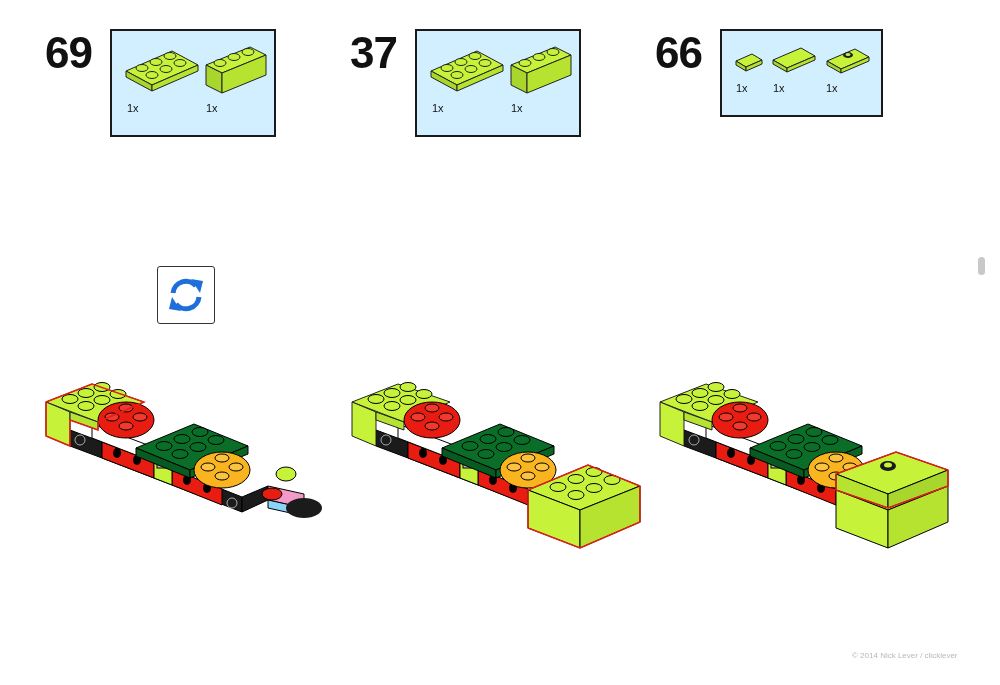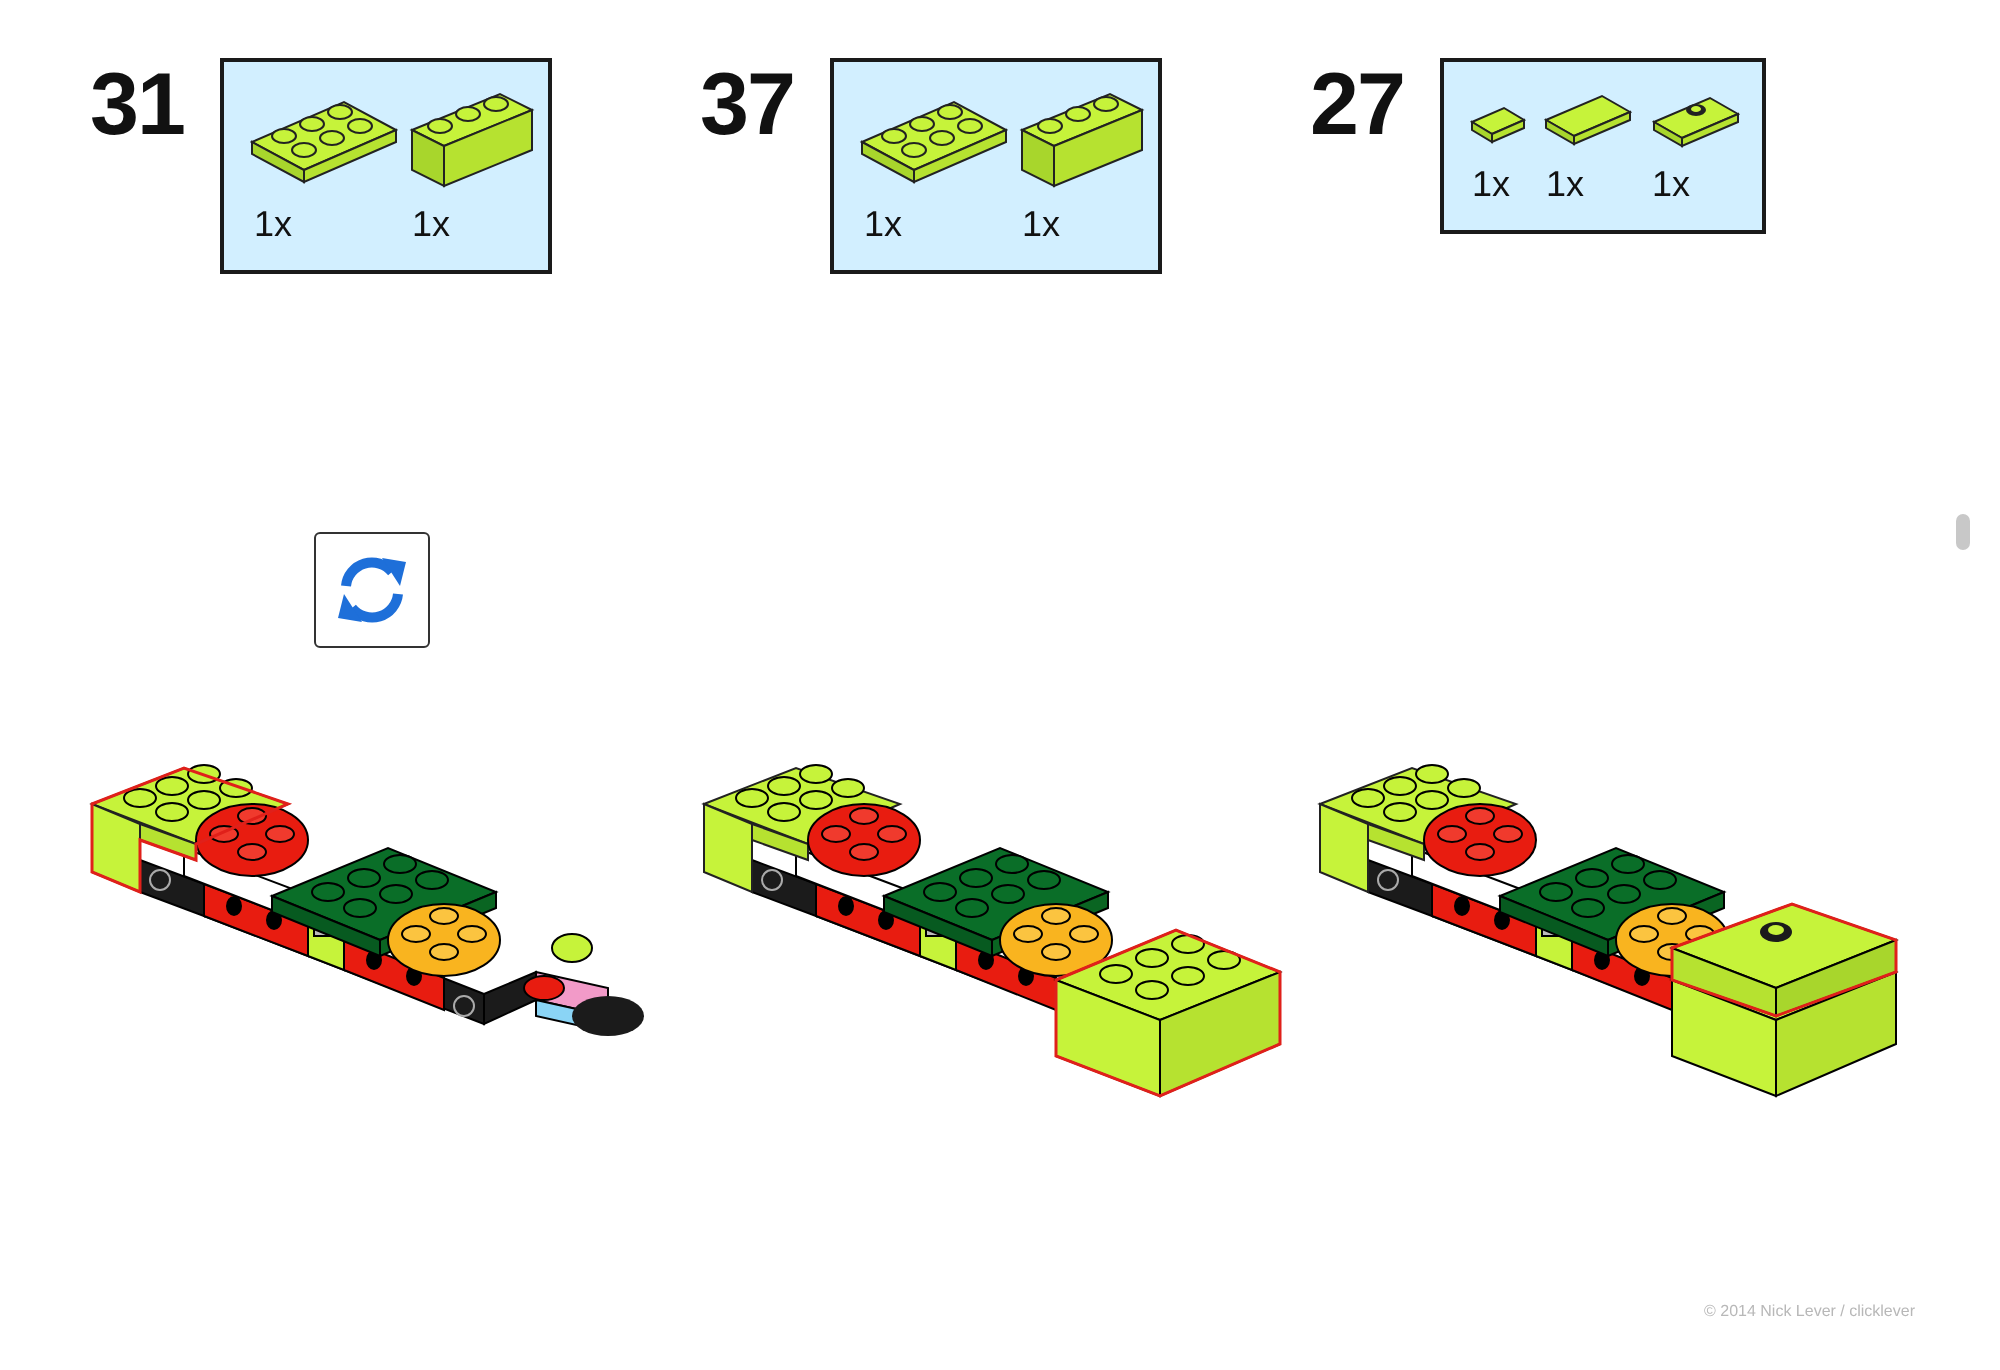--- a/index.html
+++ b/index.html
@@ -8,39 +8,39 @@
     font-family: "Liberation Sans", sans-serif;
   }
   .step-num {
     position: absolute; font-family: "Liberation Sans", sans-serif; font-weight: bold;
     font-size: 44px; color: #111; line-height: 1; letter-spacing: -1px;
   }
   .parts-box {
     position: absolute; background: #d2efff; border: 2px solid #1a1a1a; box-sizing: border-box;
   }
   .part { position: absolute; }
-  .qty { position: absolute; font-size: 18px; color: #111; text-align: right; }
+  .qty { position: absolute; font-size: 11px; color: #111; text-align: right; }
   .rotate-btn {
     position: absolute; left: 157px; top: 266px; width: 58px; height: 58px;
     border: 1px solid #333; border-radius: 3px; background: #fff; box-sizing: border-box;
     display: flex; align-items: center; justify-content: center; cursor: pointer;
   }
   .model { position: absolute; }
   .footer {
     position: absolute; left: 852px; top: 651px; font-size: 8px; color: #b8b8b8;
   }
   .scrollbar {
     position: absolute; left: 978px; top: 257px; width: 7px; height: 18px;
     background: #c8c8c8; border-radius: 4px;
   }
 </style>
 </head>
 <body>
 
-<div class="step-num" style="left:45px; top:31px;">31</div>
+<div class="step-num" style="left:45px; top:31px;">69</div>
 <div class="parts-box" style="left:110px; top:29px; width:166px; height:108px;">
   <svg class="part" style="left:12px; top:18px;" width="76" height="44" viewBox="0 0 76 44">
     <polygon points="2,22 48,2 74,16 28,36" fill="#c6f33a" stroke="#222" stroke-width="1"></polygon>
     <polygon points="2,22 28,36 28,42 2,28" fill="#a8d62c" stroke="#222" stroke-width="1"></polygon>
     <polygon points="28,36 74,16 74,22 28,42" fill="#b6e230" stroke="#222" stroke-width="1"></polygon>
     <g fill="#c6f33a" stroke="#222" stroke-width="1">
       <ellipse cx="18" cy="19" rx="6" ry="3.5"></ellipse>
         <ellipse cx="32" cy="13" rx="6" ry="3.5"></ellipse>
         <ellipse cx="46" cy="7" rx="6" ry="3.5"></ellipse>
       <ellipse cx="28" cy="26" rx="6" ry="3.5"></ellipse>
@@ -84,21 +84,21 @@
     <g fill="#c6f33a" stroke="#222" stroke-width="1">
       <ellipse cx="16" cy="18" rx="6" ry="3.5"></ellipse>
         <ellipse cx="30" cy="12" rx="6" ry="3.5"></ellipse>
         <ellipse cx="44" cy="7" rx="6" ry="3.5"></ellipse>
     </g>
   </svg>
   <span class="qty" style="left:15px; top:71px;">1x</span>
   <span class="qty" style="left:94px; top:71px;">1x</span>
 </div>
 
-<div class="step-num" style="left:655px; top:31px;">27</div>
+<div class="step-num" style="left:655px; top:31px;">66</div>
 <div class="parts-box" style="left:720px; top:29px; width:163px; height:88px;">
   <svg class="part" style="left:12px; top:20px;" width="30" height="22" viewBox="0 0 30 22">
     <polygon points="2,10 18,3 28,9 12,16" fill="#c6f33a" stroke="#222" stroke-width="1"></polygon>
     <polygon points="2,10 12,16 12,20 2,14" fill="#a8d62c" stroke="#222" stroke-width="1"></polygon>
     <polygon points="12,16 28,9 28,13 12,20" fill="#b6e230" stroke="#222" stroke-width="1"></polygon>
   </svg>
   <svg class="part" style="left:49px; top:15px;" width="46" height="28" viewBox="0 0 46 28">
     <polygon points="2,14 30,2 44,10 16,22" fill="#c6f33a" stroke="#222" stroke-width="1"></polygon>
     <polygon points="2,14 16,22 16,26 2,18" fill="#a8d62c" stroke="#222" stroke-width="1"></polygon>
     <polygon points="16,22 44,10 44,14 16,26" fill="#b6e230" stroke="#222" stroke-width="1"></polygon>

